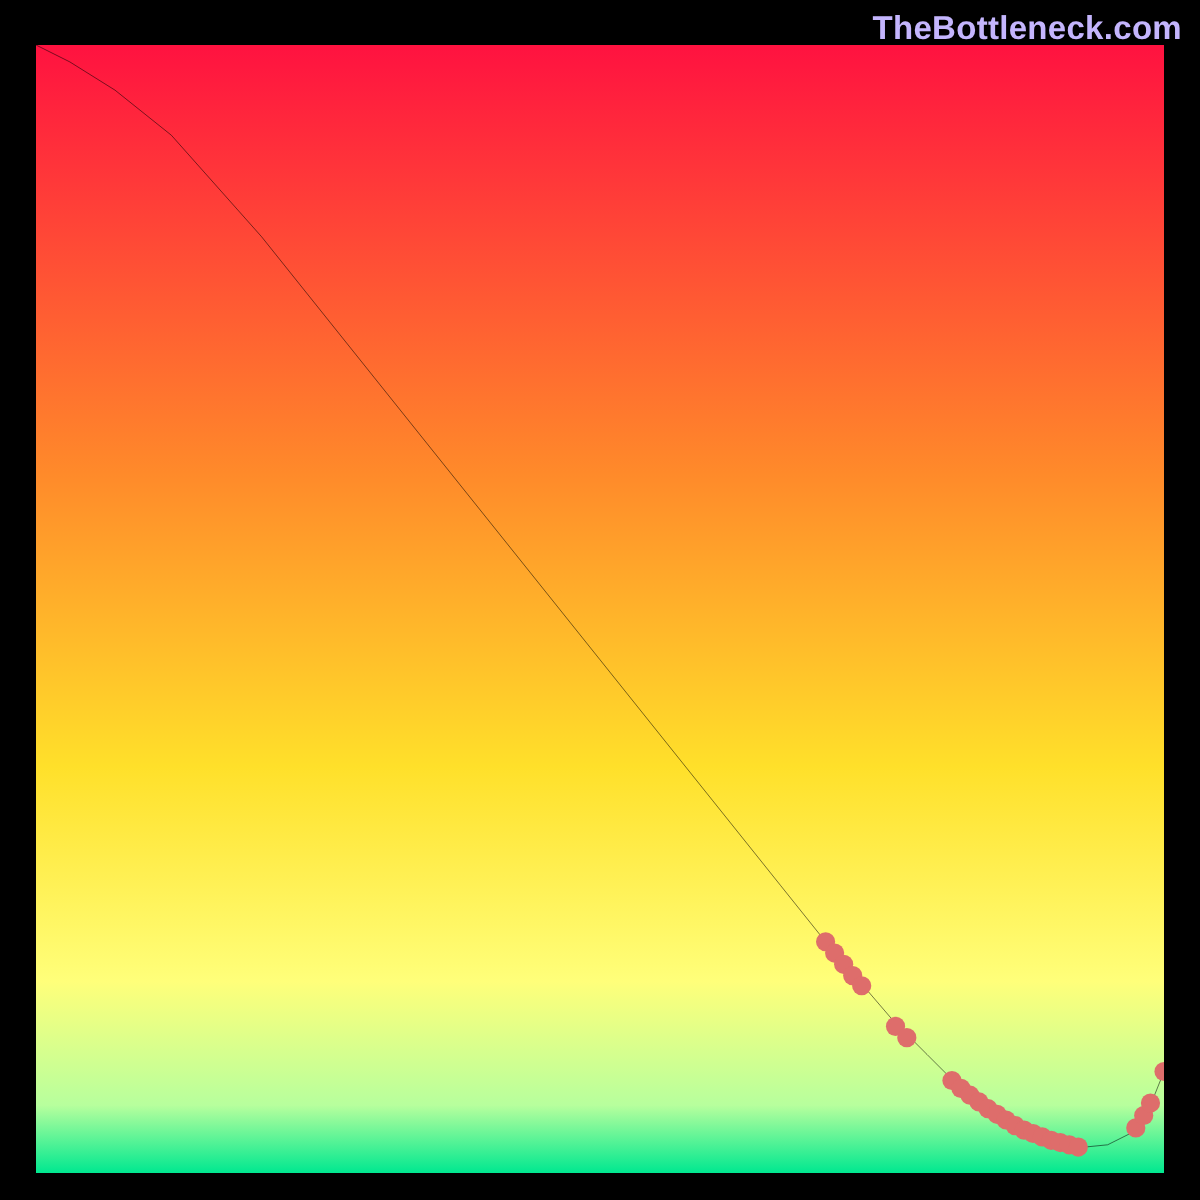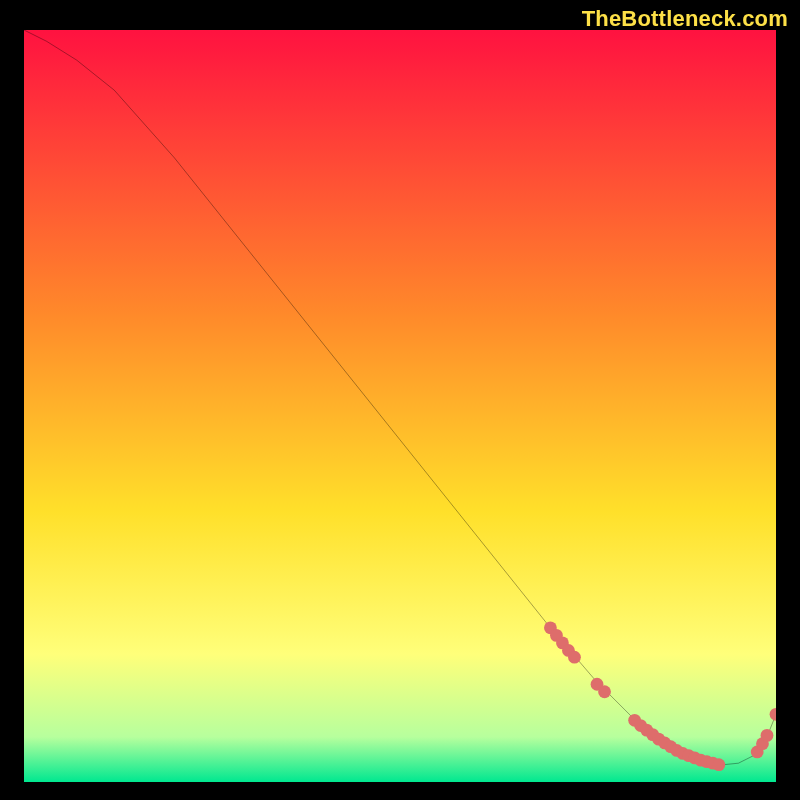--- a/index.html
+++ b/index.html
@@ -16,21 +16,21 @@
     height: 800px;
     background: #000;
   }
   .watermark {
     position: absolute;
     top: 6px;
     right: 12px;
     font-family: Arial, Helvetica, sans-serif;
     font-size: 22px;
     font-weight: 600;
-    color: #fde047;
+    color: #c4b5fd;
     letter-spacing: 0.2px;
   }
   .plot {
     position: absolute;
     left: 24px;
     top: 30px;
     width: 752px;
     height: 752px;
   }
   .bg-gradient {

